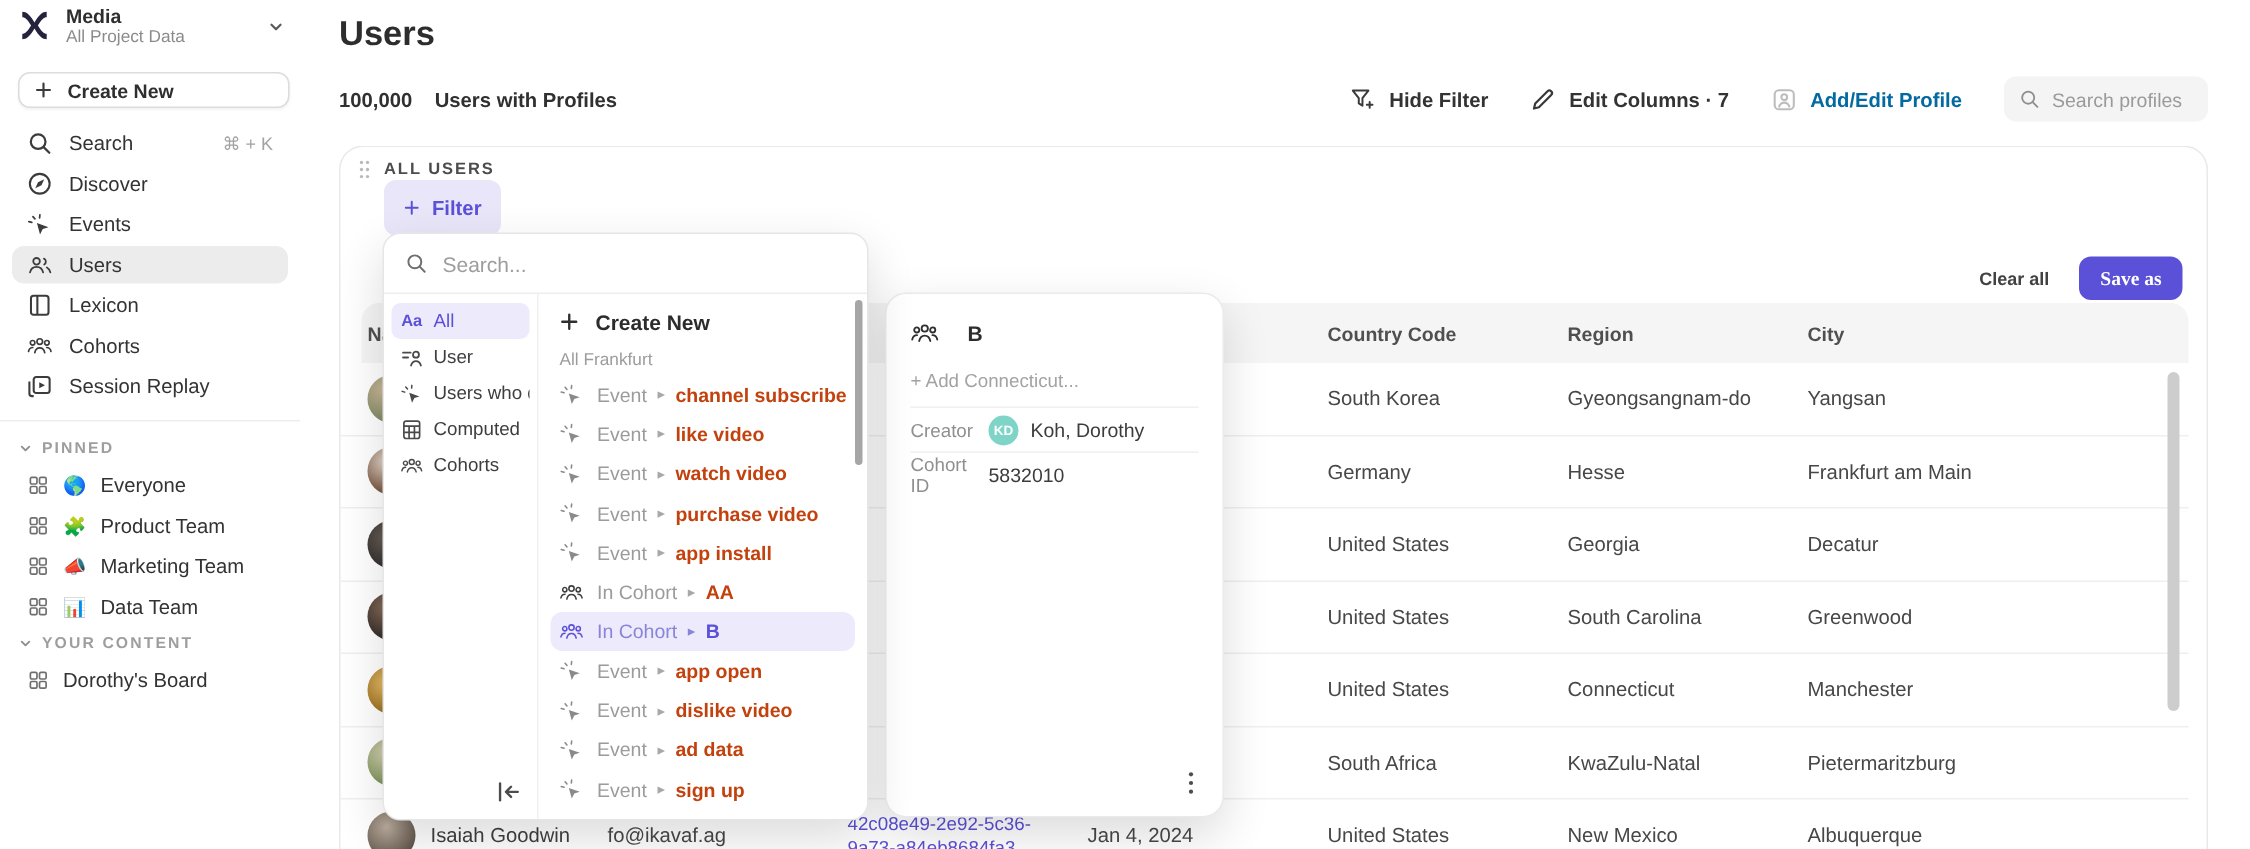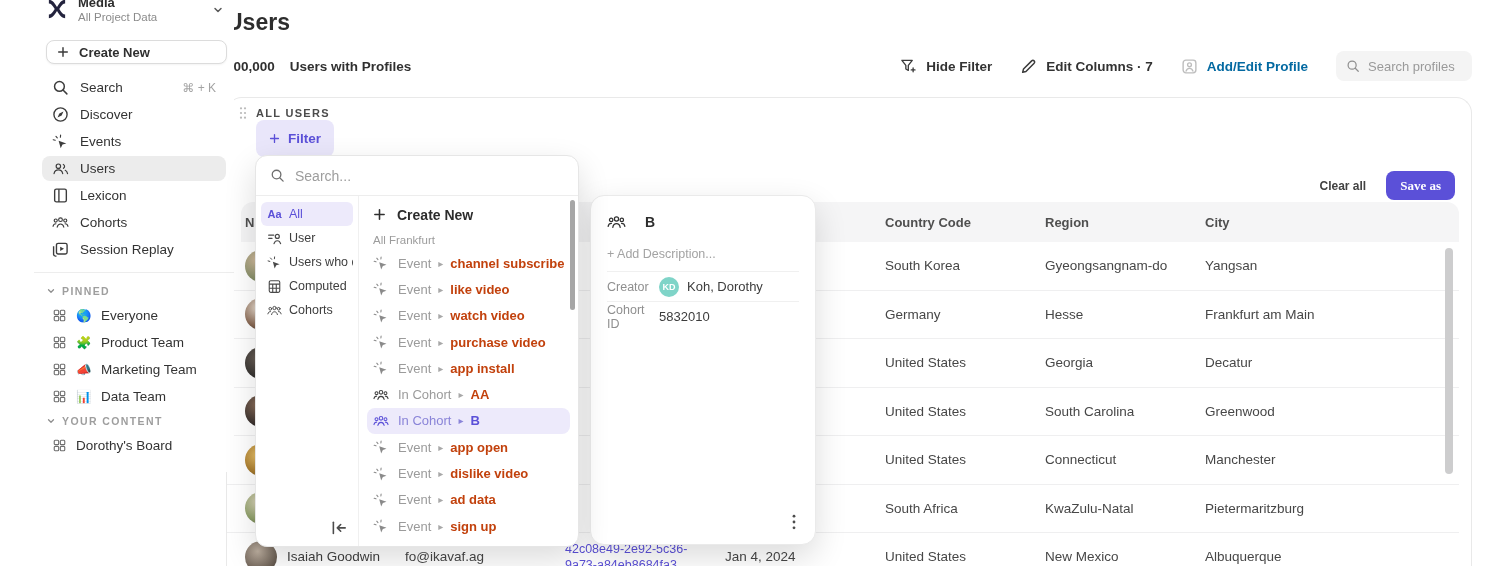--- a/index.html
+++ b/index.html
@@ -2,21 +2,21 @@
 <html><head>
 <meta charset="utf-8">
 <style>
   * { margin:0; padding:0; box-sizing:border-box; }
   html,body { width:1500px; height:566px; overflow:hidden; }
   body { font-family:"Liberation Sans", sans-serif; background:#fff; color:#3b3b3b; }
   .app { position:relative; width:1500px; height:566px; overflow:hidden; background:#fff; }
   svg { display:block; }
 
   
-  .sidebar { position:absolute; left:0; top:0; width:200px; height:472px; background:#fff; z-index:5;margin-left:34px; }
+  .sidebar { position:absolute; left:0; top:8px; width:200px; height:472px; background:#fff; z-index:5; }
   .project-row { display:flex; align-items:flex-start; padding:0 10px 0 8px; height:34px; position:relative; }
   .logo { width:26px; height:26px; margin:-4px 8px 0 2px; color:#23233d; }
   .project-meta { flex:1; min-width:0; margin-top:-5px; }
   .project-name { font-size:13px; font-weight:700; color:#2e2e2e; line-height:15px; }
   .project-sub { font-size:11.5px; color:#8b8b8b; line-height:14px; }
   .project-chevron { color:#5a5a5a; width:12px; height:12px; margin-top:4px; }
   .create-btn { margin:6px 8px 10px 12px; height:24px; width:181px; border:1px solid #dcdcdc; border-radius:8px;
     background:#fff; display:flex; align-items:center; gap:10px; padding:0 10px; cursor:pointer;
     box-shadow:0 1px 2px rgba(0,0,0,.05); }
   .create-btn .ic { width:12px; height:12px; color:#3b3b3b; }
@@ -759,21 +759,21 @@
           <svg viewBox="0 0 20 15" fill="none" stroke="currentColor" stroke-width="1.3" stroke-linecap="round">
             <circle cx="10" cy="4.2" r="2.2"></circle>
             <circle cx="4.4" cy="5.2" r="1.8"></circle>
             <circle cx="15.6" cy="5.2" r="1.8"></circle>
             <path d="M6.1 13c.5-2.5 2-3.8 3.9-3.8s3.4 1.3 3.9 3.8"></path>
             <path d="M1.2 12c.4-2 1.6-3.1 3.4-3.1M18.8 12c-.4-2-1.6-3.1-3.4-3.1"></path>
           </svg>
         </span>
       <span class="cc-title">B</span>
     </div>
-    <div class="cc-desc">+ Add Description...</div>
+    <div class="cc-desc">+ Add Connecticut...</div>
     <div class="cc-row">
       <span class="cc-label">Creator</span>
       <span class="cc-creator">
         <span class="cc-avatar">KD</span>
         <span class="cc-value">Koh, Dorothy</span>
       </span>
     </div>
     <div class="cc-row">
       <span class="cc-label">Cohort ID</span>
       <span class="cc-value">5832010</span>

